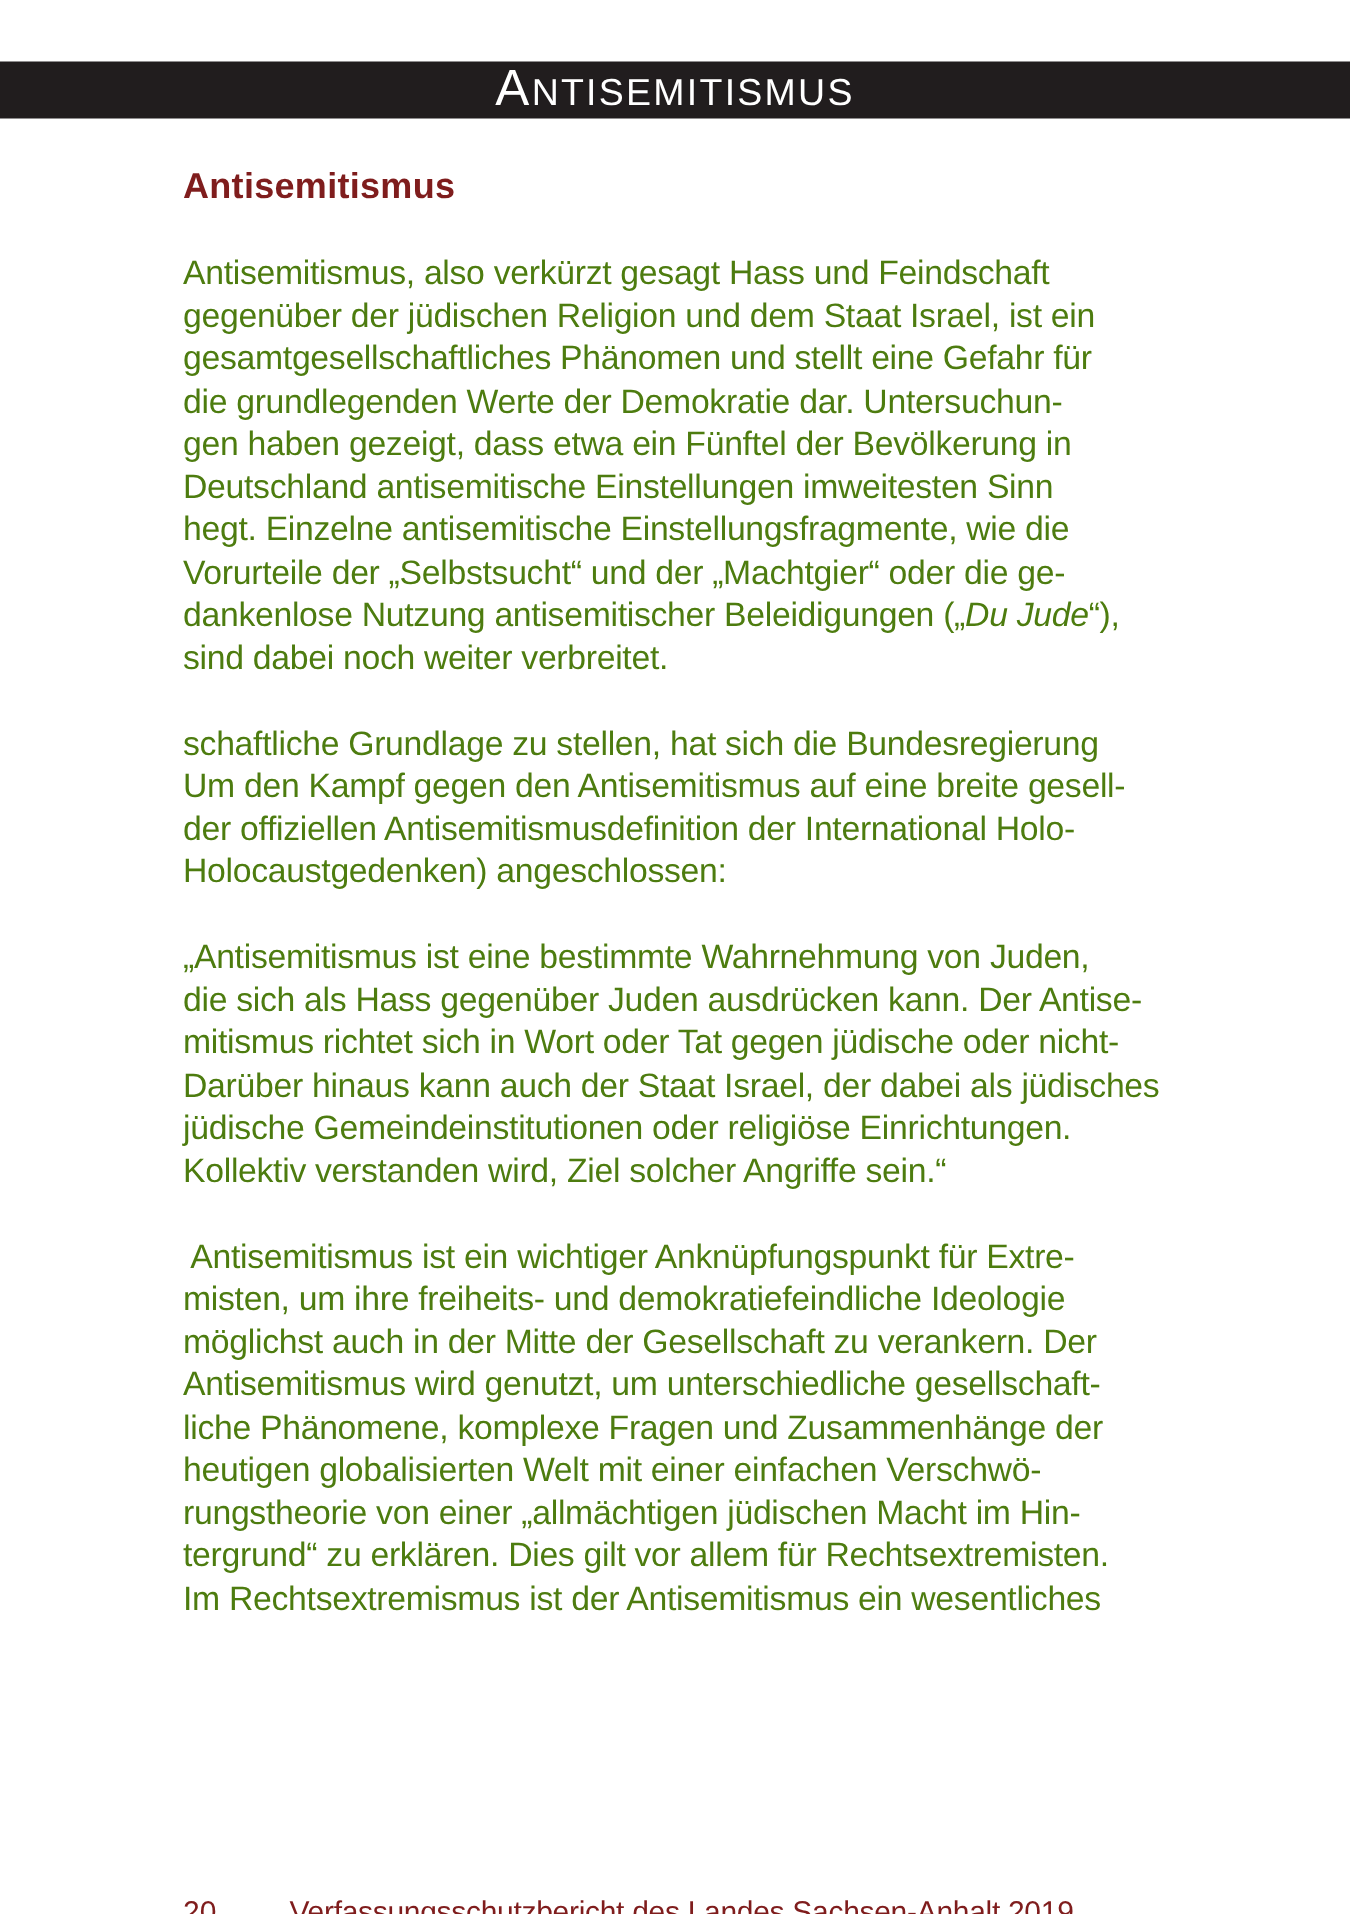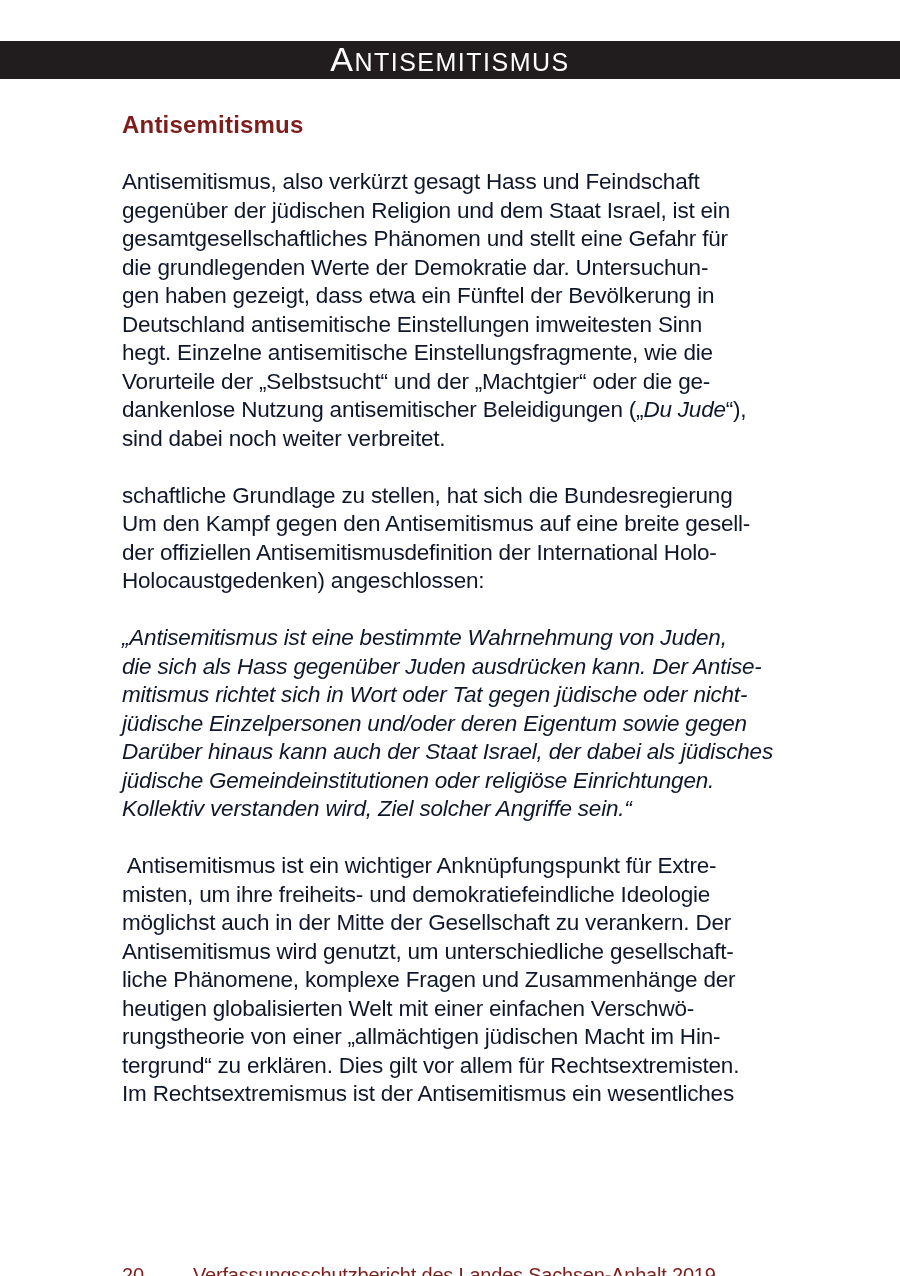--- a/index.html
+++ b/index.html
@@ -53,24 +53,24 @@
     top: 168px;
     left: 122px;
     width: 680px;
   }
   .paragraph { margin-bottom: 28.5px; }
   .paragraph:last-child { margin-bottom: 12px; }
   .line {
     font-size: 22.5px;
     line-height: 28.5px;
     letter-spacing: -0.2px;
-    color: #0f172a;
+    color: #4d7c0f;
     white-space: pre;
   }
-  .paragraph.italic .line { font-style: italic; }
+  .paragraph.italic .line { }
   .footer {
     position: absolute;
     top: 1264px;
     left: 0;
     width: 884px;
     height: 30px;
     font-size: 20px;
     color: #7f1d1d;
   }
   .footer .page-number { position: absolute; left: 122px; top: 0; }
@@ -106,21 +106,20 @@
       <div class="paragraph">
         <div class="line">schaftliche Grundlage zu stellen, hat sich die Bundesregierung</div>
         <div class="line">Um den Kampf gegen den Antisemitismus auf eine breite gesell-</div>
         <div class="line">der offiziellen Antisemitismusdefinition der International Holo-</div>
         <div class="line">Holocaustgedenken) angeschlossen:</div>
       </div>
       <div class="paragraph italic">
         <div class="line">„Antisemitismus ist eine bestimmte Wahrnehmung von Juden,</div>
         <div class="line">die sich als Hass gegenüber Juden ausdrücken kann. Der Antise-</div>
         <div class="line">mitismus richtet sich in Wort oder Tat gegen jüdische oder nicht-</div>
-        <div class="line">jüdische Einzelpersonen und/oder deren Eigentum sowie gegen</div>
         <div class="line">Darüber hinaus kann auch der Staat Israel, der dabei als jüdisches</div>
         <div class="line">jüdische Gemeindeinstitutionen oder religiöse Einrichtungen.</div>
         <div class="line">Kollektiv verstanden wird, Ziel solcher Angriffe sein.“</div>
       </div>
       <div class="paragraph">
         <div class="line"> Antisemitismus ist ein wichtiger Anknüpfungspunkt für Extre-</div>
         <div class="line">misten, um ihre freiheits- und demokratiefeindliche Ideologie</div>
         <div class="line">möglichst auch in der Mitte der Gesellschaft zu verankern. Der</div>
         <div class="line">Antisemitismus wird genutzt, um unterschiedliche gesellschaft-</div>
         <div class="line">liche Phänomene, komplexe Fragen und Zusammenhänge der</div>

